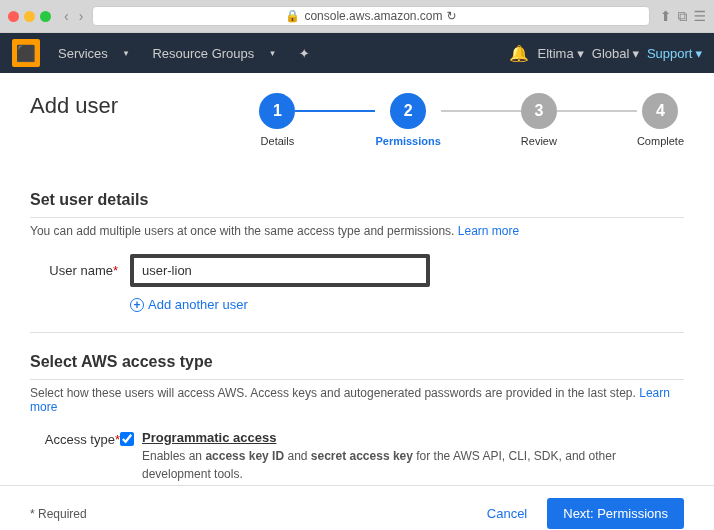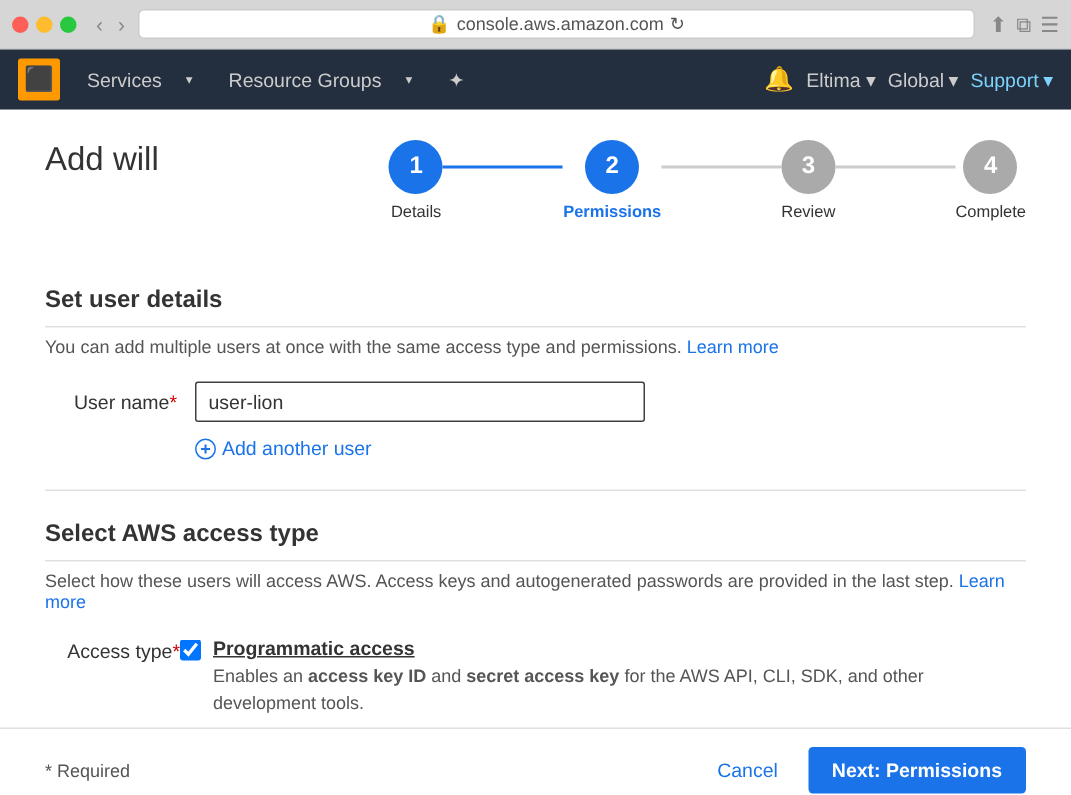--- a/index.html
+++ b/index.html
@@ -52,42 +52,42 @@
 
     
     .section-title { font-size: 16px; font-weight: 600; margin-bottom: 6px; padding-bottom: 8px; border-bottom: 1px solid #e0e0e0; }
     .section-desc { font-size: 12px; color: #555; margin-bottom: 16px; }
     .section-desc a { color: #1a73e8; text-decoration: none; }
 
     
     .form-row { display: flex; align-items: center; margin-bottom: 10px; }
     .form-label { width: 100px; text-align: right; padding-right: 12px; font-size: 13px; color: #333; }
     .form-label .required { color: #cc0000; }
-    .form-input { width: 300px; padding: 5px 8px; border: 1px solid #404040; border-radius: 2px; font-size: 13px; color: #333; }
+    .form-input { width: 300px; padding: 5px 8px; border: 4px solid #404040; border-radius: 2px; font-size: 13px; color: #333; }
     .add-user-link { margin-left: 100px; color: #1a73e8; font-size: 13px; cursor: pointer; display: flex; align-items: center; gap: 4px; text-decoration: none; }
 
     
     .section2 { margin-top: 20px; }
     .access-type-row { display: flex; align-items: flex-start; margin-bottom: 16px; }
     .access-type-label { width: 90px; text-align: right; font-size: 13px; padding-top: 2px; flex-shrink: 0; }
     .access-type-label .required { color: #cc0000; }
     .access-options { display: flex; flex-direction: column; gap: 14px; }
     .access-option { display: flex; align-items: flex-start; gap: 8px; }
     .access-option input[type=checkbox] { margin-top: 2px; width: 14px; height: 14px; flex-shrink: 0; }
     .option-content { font-size: 13px; }
     .option-title { font-weight: 600; margin-bottom: 2px; text-decoration: underline; }
     .option-desc { font-size: 12px; color: #555; line-height: 1.5; }
     .option-desc strong { font-weight: 700; }
 
     
     .footer-actions { display: flex; align-items: center; justify-content: space-between; padding: 12px 30px; background: white; border-top: 1px solid #e0e0e0; }
     .required-note { font-size: 12px; color: #555; }
     .footer-btns { display: flex; gap: 10px; }
     .btn-cancel { background: none; border: none; color: #1a73e8; cursor: pointer; font-size: 13px; padding: 6px 10px; }
-    .btn-next { background: #1a73e8; color: white; border: none; padding: 8px 16px; border-radius: 3px; font-size: 13px; cursor: pointer; font-weight: 700; }
+    .btn-next { background: #1a73e8; color: white; border: none; padding: 8px 16px; border-radius: 3px; font-size: 13px; cursor: pointer; font-weight: 400; }
 
     .plus-circle { display: inline-flex; width: 14px; height: 14px; border-radius: 50%; border: 1.5px solid #1a73e8; color: #1a73e8; align-items: center; justify-content: center; font-size: 12px; font-weight: bold; flex-shrink: 0; }
   </style>
 </head>
 <body>
 
 <div class="browser-chrome">
   <div class="browser-titlebar">
     <div class="browser-dots">
       <div class="browser-dot dot-red"></div>
@@ -140,21 +140,21 @@
     <span class="aws-support">
       <span>Support</span>
       <span>▾</span>
     </span>
   </div>
 </div>
 
 <div class="main-content">
 
   <div style="display:flex; align-items:flex-start; justify-content:space-between; margin-bottom:20px;">
-    <h1 class="page-title">Add will</h1>
+    <h1 class="page-title">Add user</h1>
 
     <div class="stepper">
       <div class="step">
         <div class="step-circle active">1</div>
         <span class="step-label">Details</span>
       </div>
       <div class="step-connector"></div>
       <div class="step">
         <div class="step-circle current">2</div>
         <span class="step-label active-label">Permissions</span>

